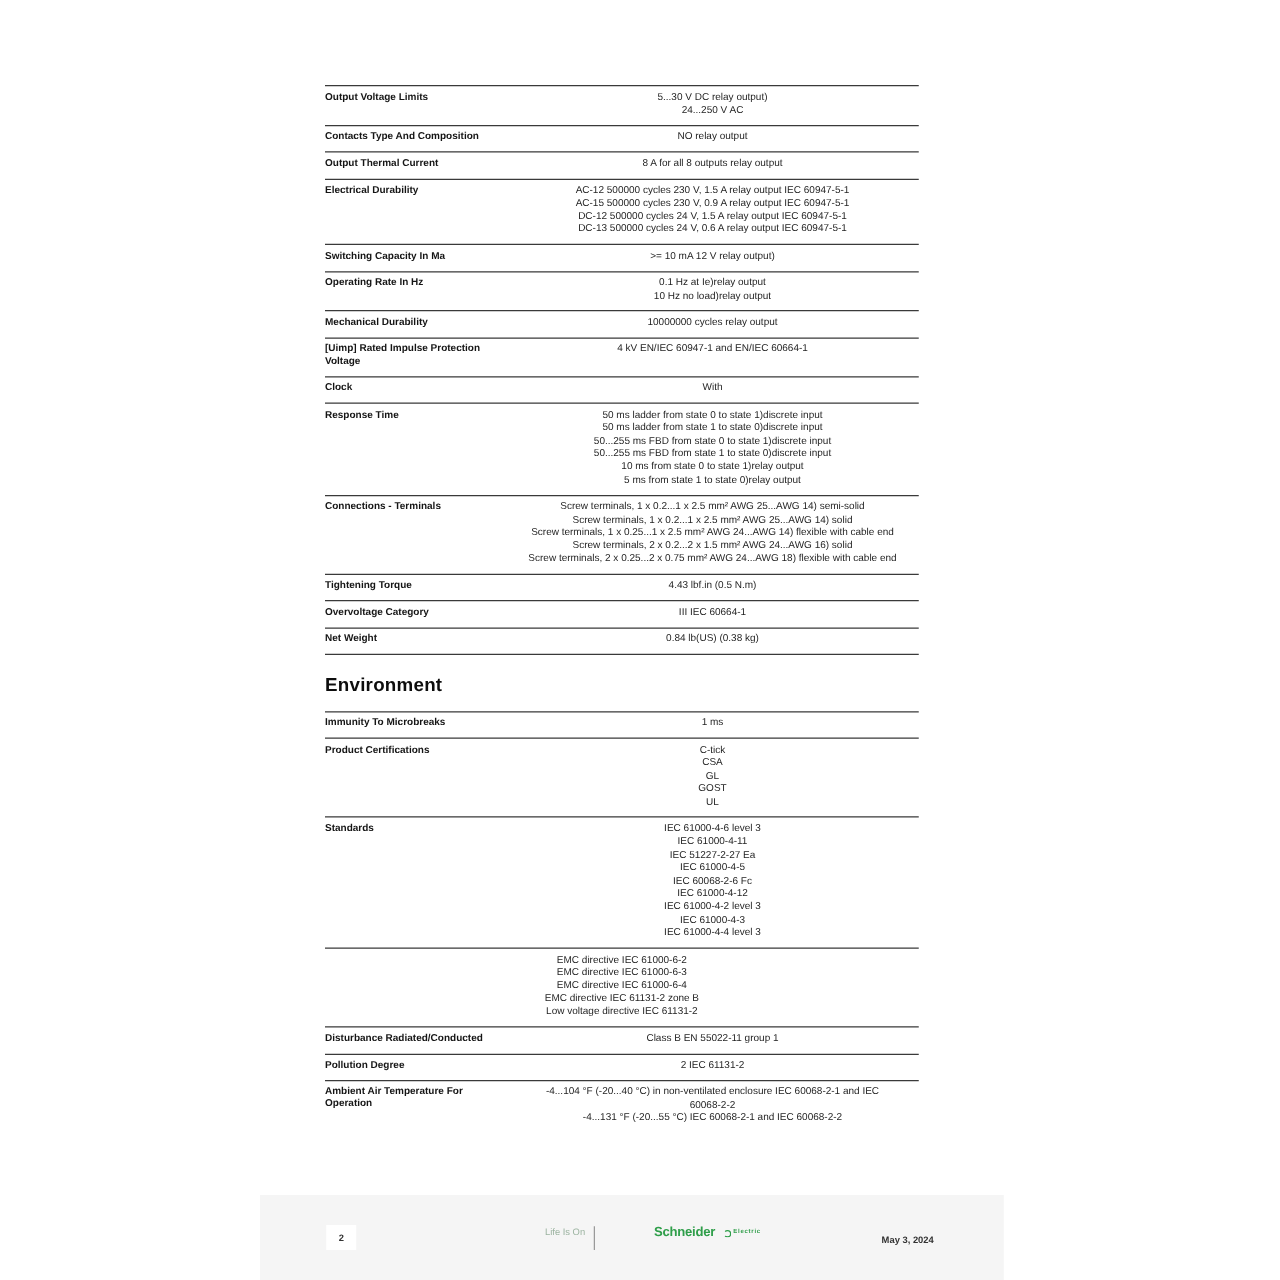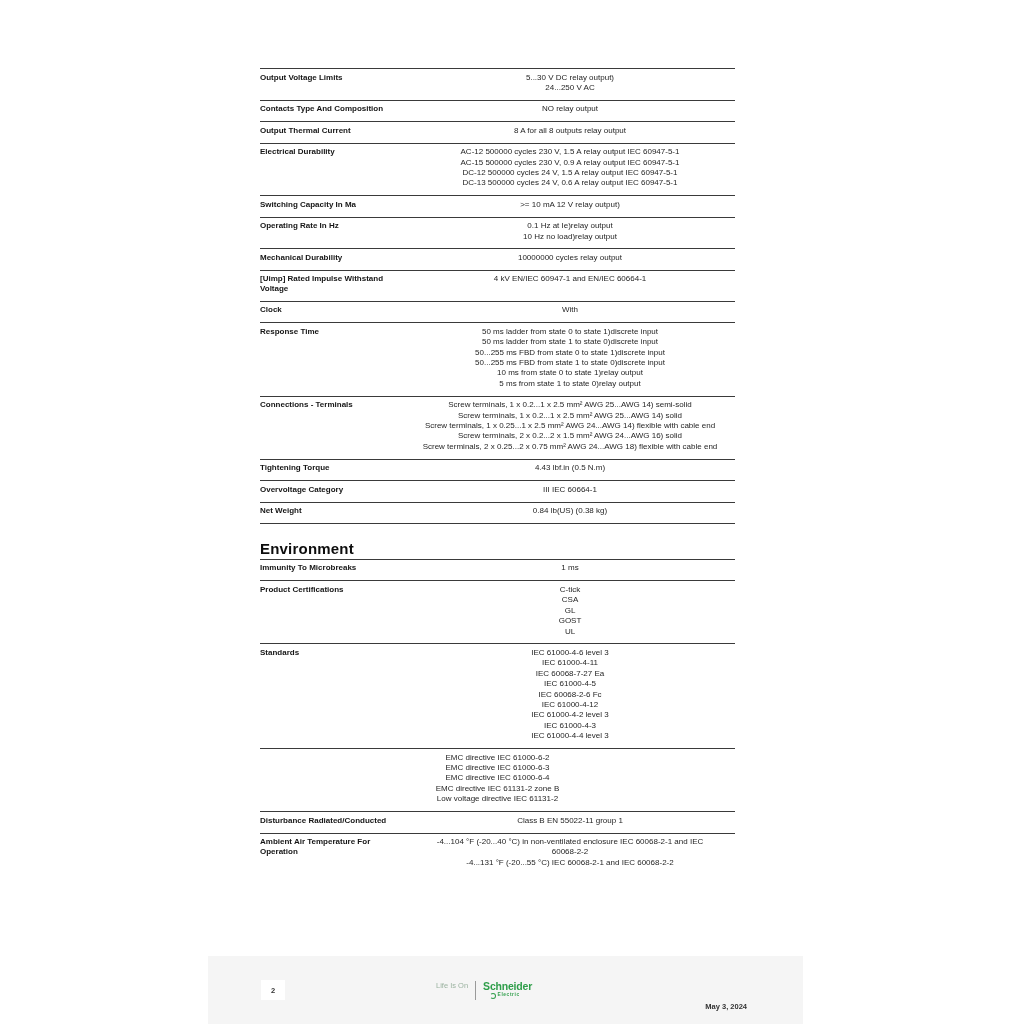--- a/index.html
+++ b/index.html
@@ -35,21 +35,21 @@
     color:#151515;
   }
   .spec-values{
     flex:1;
     font-size:8px;
     line-height:10.4px;
     color:#1f1f1f;
     text-align:center;
   }
   .section-heading{
-    margin:16px 0 2px 0;
+    margin:16px 0 12px 0;
     font-size:15px;
     font-weight:bold;
     letter-spacing:0.2px;
     color:#0d0d0d;
   }
   
   .footer-band{
     position:absolute;
     left:208px;
     top:956px;
@@ -81,21 +81,21 @@
   }
   .tagline{
     font-size:7.5px;
     color:var(--tagline-green);
   }
   .v-divider{
     width:1px;
     height:19px;
     background:#9a9a9a;
   }
-  .brand{display:flex;flex-direction:column;line-height:1;}
+  .brand{display:flex;flex-direction:row;line-height:1;margin-left:40px;}
   .brand-name{
     font-size:10.5px;
     font-weight:bold;
     color:var(--brand-green);
     letter-spacing:-0.2px;
   }
   .brand-sub{
     display:flex;
     align-items:center;
     gap:1.5px;
@@ -111,21 +111,21 @@
   }
   .brand-sub-text{
     font-size:4.8px;
     letter-spacing:0.6px;
     color:var(--brand-green);
     font-weight:bold;
   }
   .footer-date{
     position:absolute;
     right:56px;
-    top:46px;
+    top:31px;
     font-size:7.5px;
     font-weight:bold;
     color:#333333;
   }
 </style>
 </head>
 <body>
 
 <div class="content">
   <section class="spec-table" data-table="0">
@@ -177,21 +177,21 @@
   </div>
 
   <div class="spec-row">
     <div class="spec-label">Mechanical Durability</div>
     <div class="spec-values">
           <div>10000000 cycles relay output</div>
         </div>
   </div>
 
   <div class="spec-row">
-    <div class="spec-label">[Uimp] Rated Impulse Withstand Voltage</div>
+    <div class="spec-label">[Uimp] Rated Impulse Protection Voltage</div>
     <div class="spec-values">
           <div>4 kV EN/IEC 60947-1 and EN/IEC 60664-1</div>
         </div>
   </div>
 
   <div class="spec-row">
     <div class="spec-label">Clock</div>
     <div class="spec-values">
           <div>With</div>
         </div>
@@ -261,21 +261,21 @@
           <div>GOST</div>
           <div>UL</div>
         </div>
   </div>
 
   <div class="spec-row">
     <div class="spec-label">Standards</div>
     <div class="spec-values">
           <div>IEC 61000-4-6 level 3</div>
           <div>IEC 61000-4-11</div>
-          <div>IEC 60068-7-27 Ea</div>
+          <div>IEC 51227-2-27 Ea</div>
           <div>IEC 61000-4-5</div>
           <div>IEC 60068-2-6 Fc</div>
           <div>IEC 61000-4-12</div>
           <div>IEC 61000-4-2 level 3</div>
           <div>IEC 61000-4-3</div>
           <div>IEC 61000-4-4 level 3</div>
         </div>
   </div>
 
 
@@ -289,20 +289,26 @@
         </div>
   </div>
 
   <div class="spec-row">
     <div class="spec-label">Disturbance Radiated/Conducted</div>
     <div class="spec-values">
           <div>Class B EN 55022-11 group 1</div>
         </div>
   </div>
 
+  <div class="spec-row">
+    <div class="spec-label">Pollution Degree</div>
+    <div class="spec-values">
+          <div>2 IEC 61131-2</div>
+        </div>
+  </div>
 
   <div class="spec-row">
     <div class="spec-label">Ambient Air Temperature For Operation</div>
     <div class="spec-values">
           <div>-4...104 °F (-20...40 °C) in non-ventilated enclosure IEC 60068-2-1 and IEC</div>
           <div>60068-2-2</div>
           <div>-4...131 °F (-20...55 °C) IEC 60068-2-1 and IEC 60068-2-2</div>
         </div>
   </div>
 </section>

